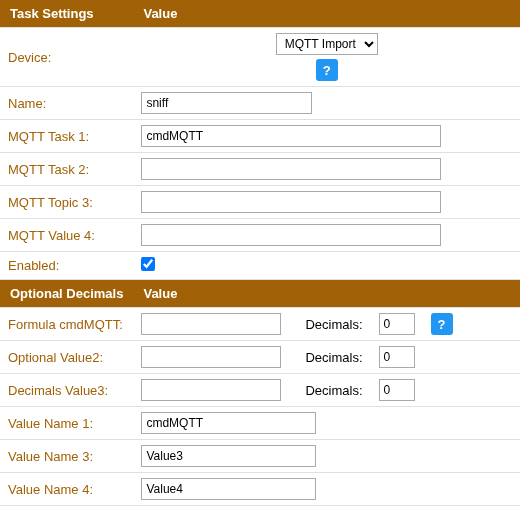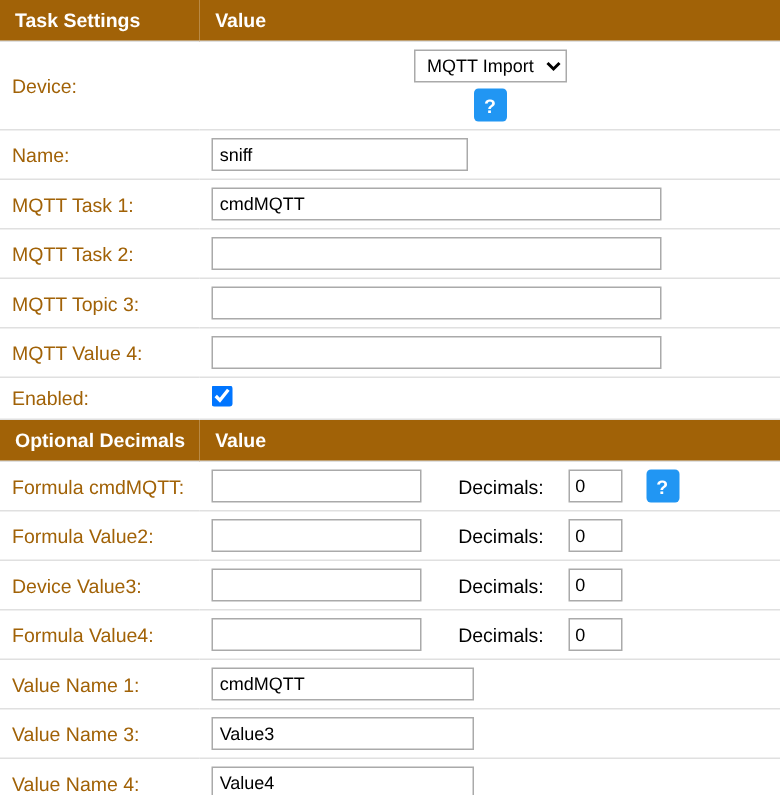--- a/index.html
+++ b/index.html
@@ -177,57 +177,45 @@
         <span class="decimals-label">
           <span>Decimals:</span>
         </span>
         <input type="text" class="decimals-input" value="0" style="">
         <button class="help-btn">?</button>
       </div>
     </td>
   </tr>
 
   <tr>
-    <td class="label-col">Formula Value2:</td>
+    <td class="label-col">Optional Value2:</td>
     <td class="value-col">
       <div class="formula-row">
         <input type="text" class="formula-input" style="">
         <span class="decimals-label">
           <span>Decimals:</span>
         </span>
         <input type="text" class="decimals-input" value="0" style="">
       </div>
     </td>
   </tr>
 
   <tr>
-    <td class="label-col">Device Value3:</td>
+    <td class="label-col">Decimals Value3:</td>
     <td class="value-col">
       <div class="formula-row">
         <input type="text" class="formula-input" style="">
         <span class="decimals-label">
           <span>Decimals:</span>
         </span>
         <input type="text" class="decimals-input" value="0" style="">
       </div>
     </td>
   </tr>
 
-  <tr>
-    <td class="label-col">Formula Value4:</td>
-    <td class="value-col">
-      <div class="formula-row">
-        <input type="text" class="formula-input" style="">
-        <span class="decimals-label">
-          <span>Decimals:</span>
-        </span>
-        <input type="text" class="decimals-input" value="0" style="">
-      </div>
-    </td>
-  </tr>
 
   <tr>
     <td class="label-col">Value Name 1:</td>
     <td class="value-col">
       <input type="text" class="name-field-input" value="cmdMQTT" style="">
     </td>
   </tr>
 
 
   <tr>

